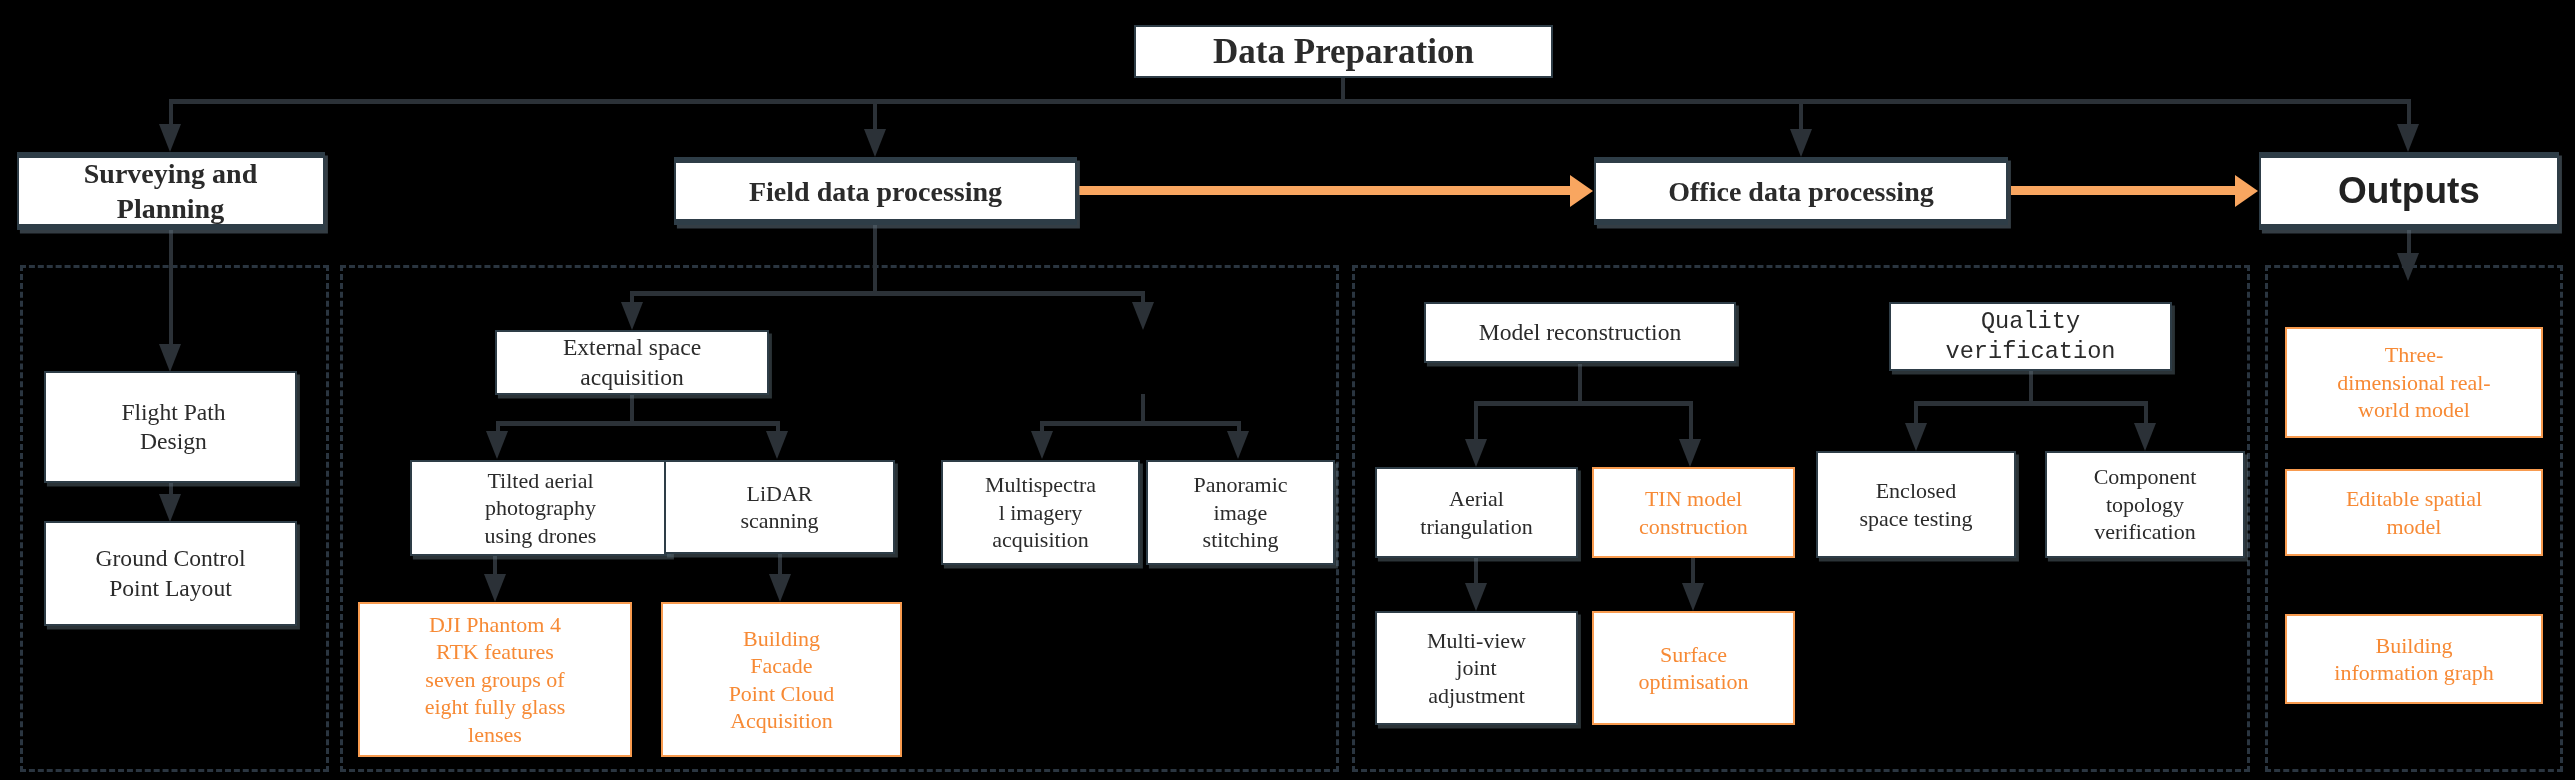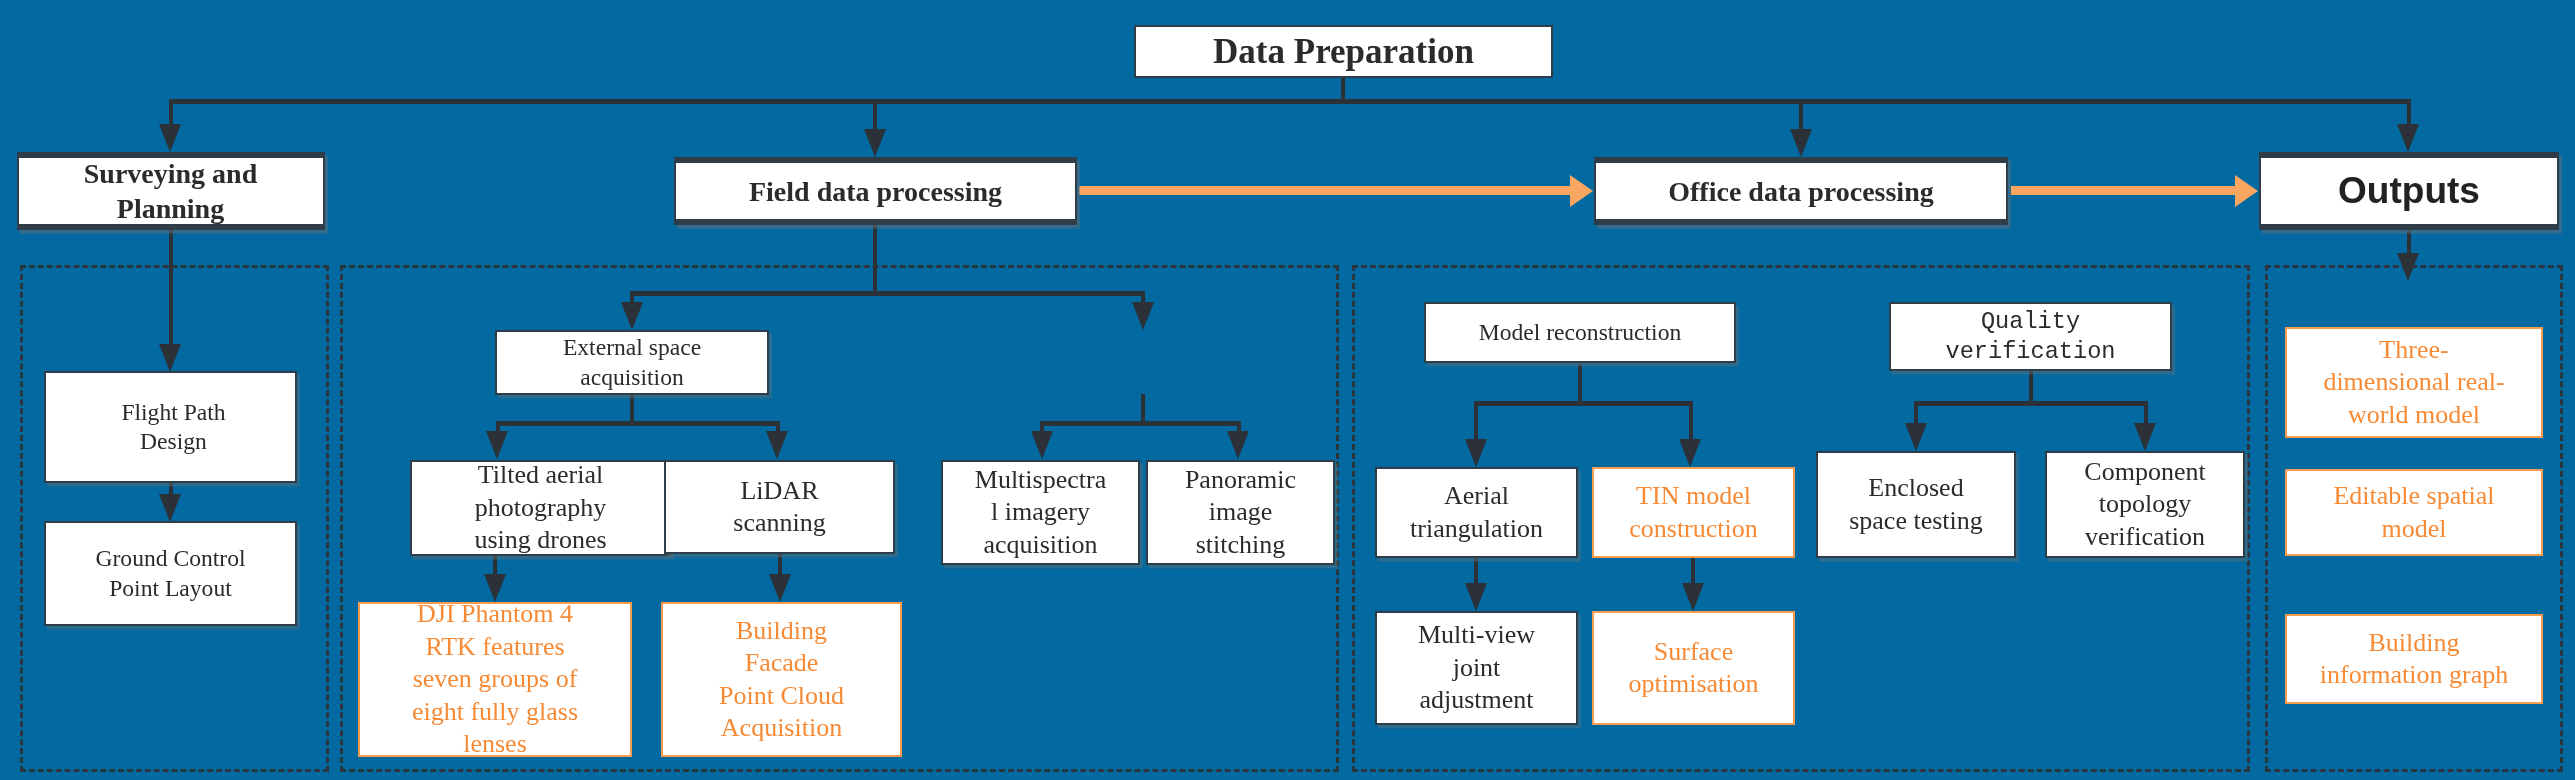--- a/index.html
+++ b/index.html
@@ -1,40 +1,40 @@
 <!DOCTYPE html>
 <html style="font-size:9.4px"><head>
 <meta charset="utf-8">
 <style>
   html,body{margin:0;padding:0;background:#ffffff;}
   .canvas{
     position:relative;
     width:2576px;height:780px;
-    background:#0369a1;
+    background:#000000;
     font-family:"Liberation Serif","DejaVu Serif",serif;
     color:#2b2b2b;
     overflow:hidden;
   }
   .node{
     position:absolute;
     display:flex;align-items:center;justify-content:center;
     text-align:center;
     box-sizing:border-box;
     background:#ffffff;
     white-space:pre-line;
     line-height:1.25;
     z-index:3;
   }
   .b-main{border:2.9px solid #2e3d47;font-weight:bold;font-size:35px;}
   .b-l2{border:2.9px solid #2e3d47;border-top-width:6.5px;border-bottom-width:6.5px;
         box-shadow:2.9px 3.5px 0 rgba(95,112,123,.55);font-weight:bold;font-size:28px;}
   .b-std{border:2.4px solid #2e3d47;box-shadow:2.9px 3.5px 0 rgba(95,112,123,.45);}
   .b-org{border:2.4px solid #f89b4f;color:#f78a35;}
   .f-head{font-size:23.6px;}
-  .f-child{font-size:26px;}
+  .f-child{font-size:22px;}
   .f-outputs{font-family:"Liberation Sans","DejaVu Sans",sans-serif;font-size:37px;font-weight:bold;color:#222;}
   .panel{
     position:absolute;top:265px;height:507px;
     border:3.5px dashed #2a3540;box-sizing:border-box;
     background:transparent;z-index:1;
   }
   .vl,.hl{position:absolute;background:#2b3137;z-index:2;}
   .vl{width:4.1px;}
   .hl{height:4.7px;}
   .ah-d{position:absolute;width:0;height:0;z-index:2;

